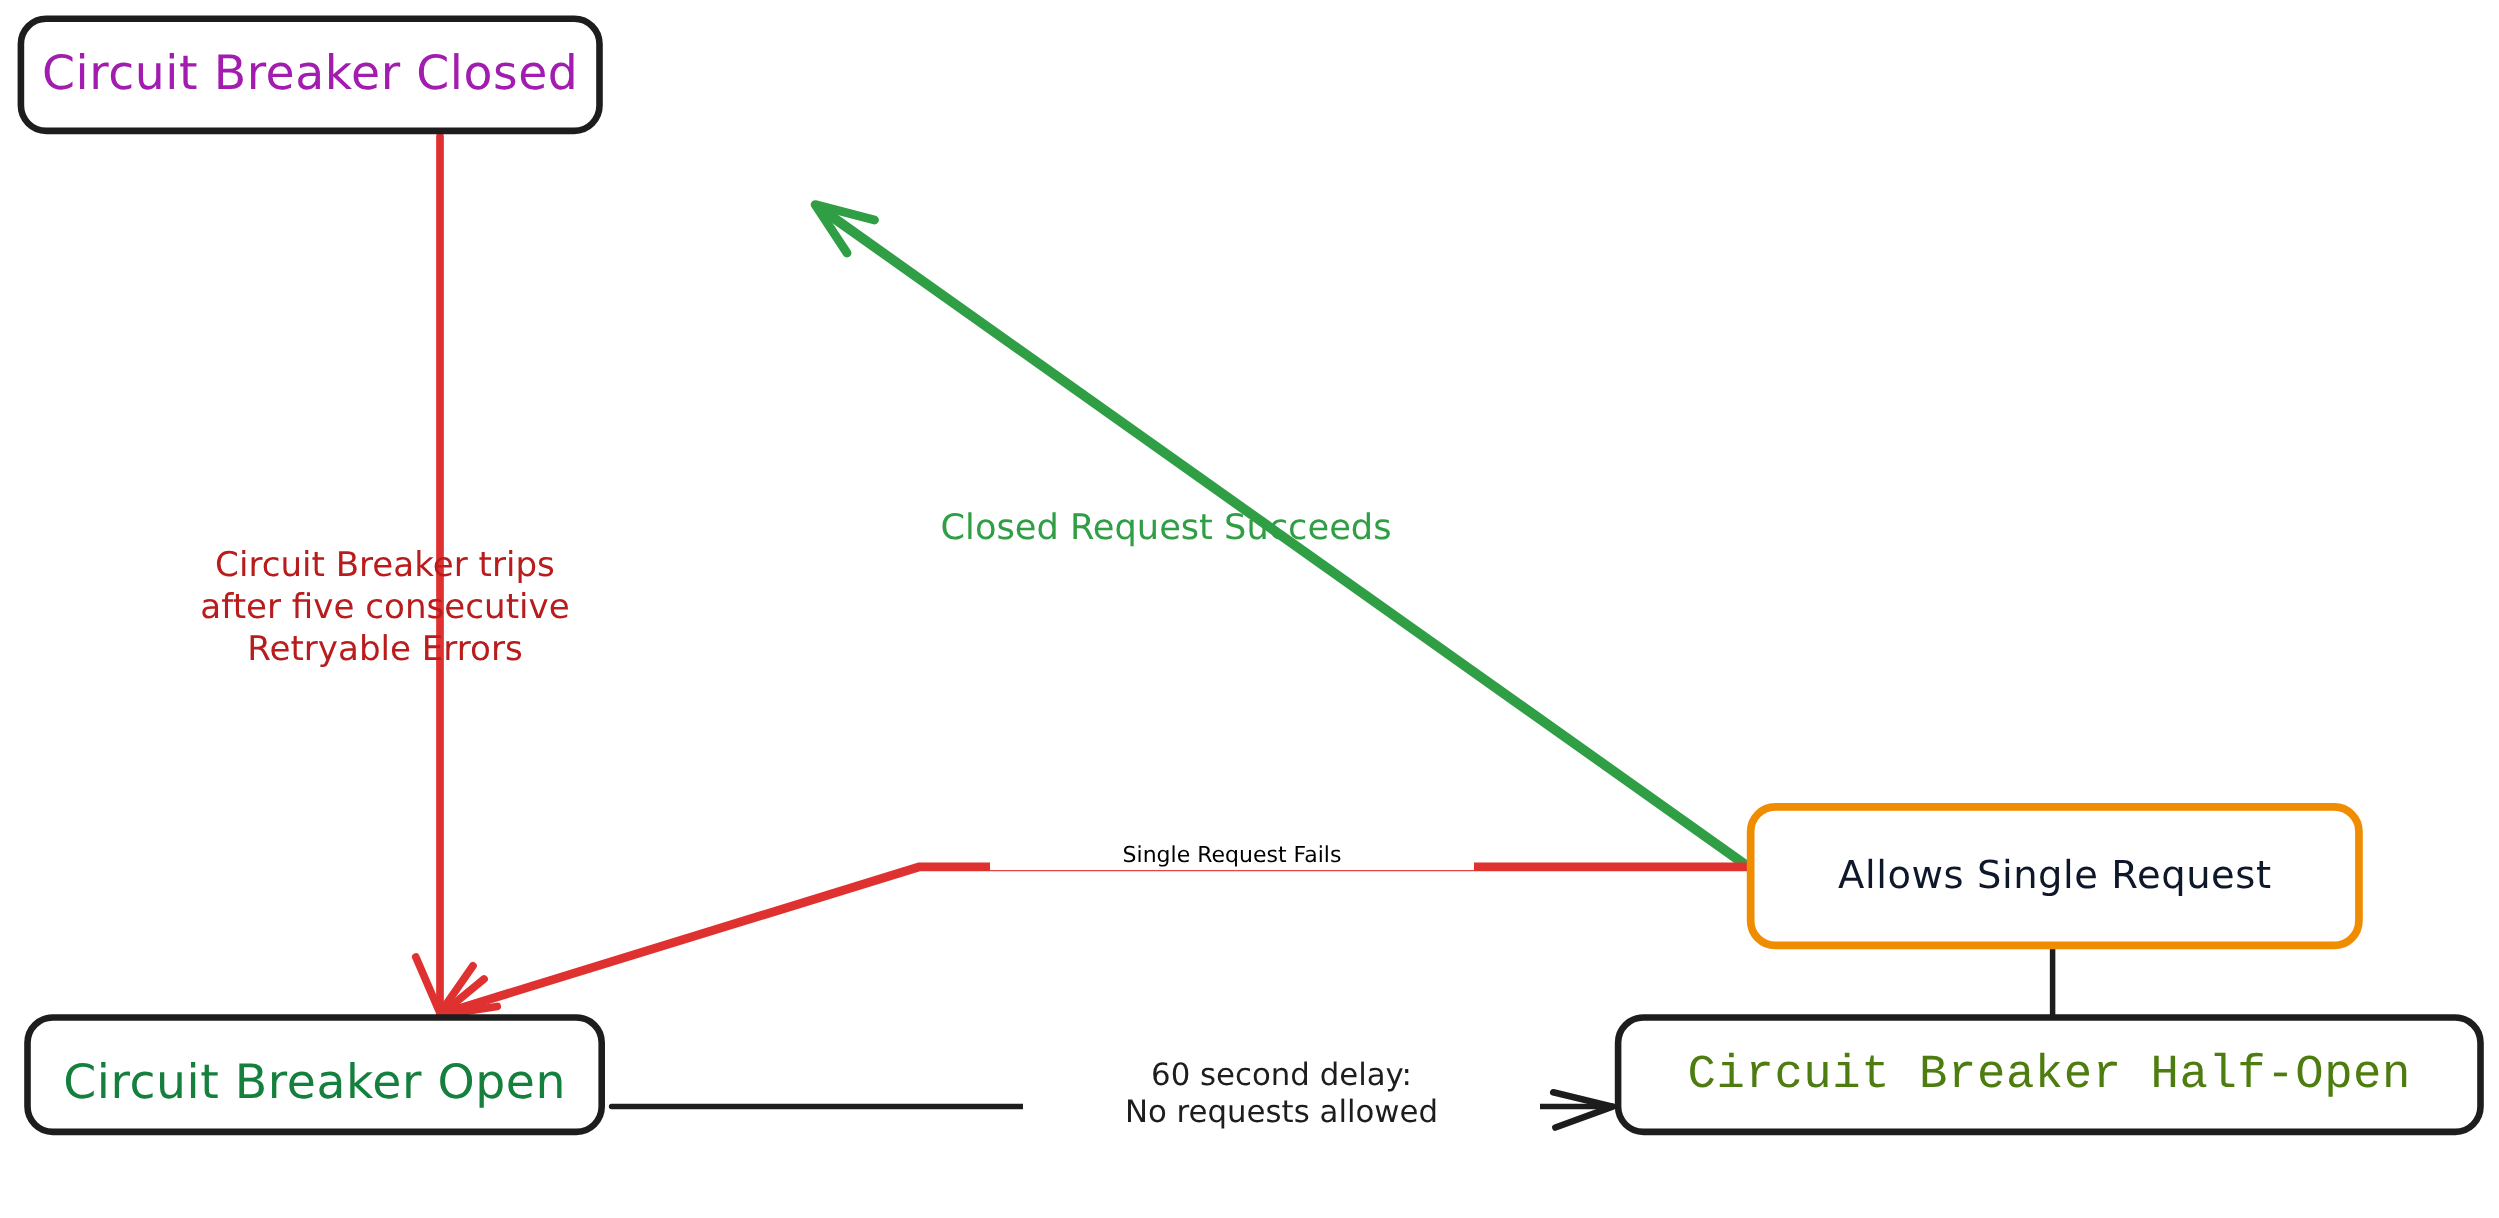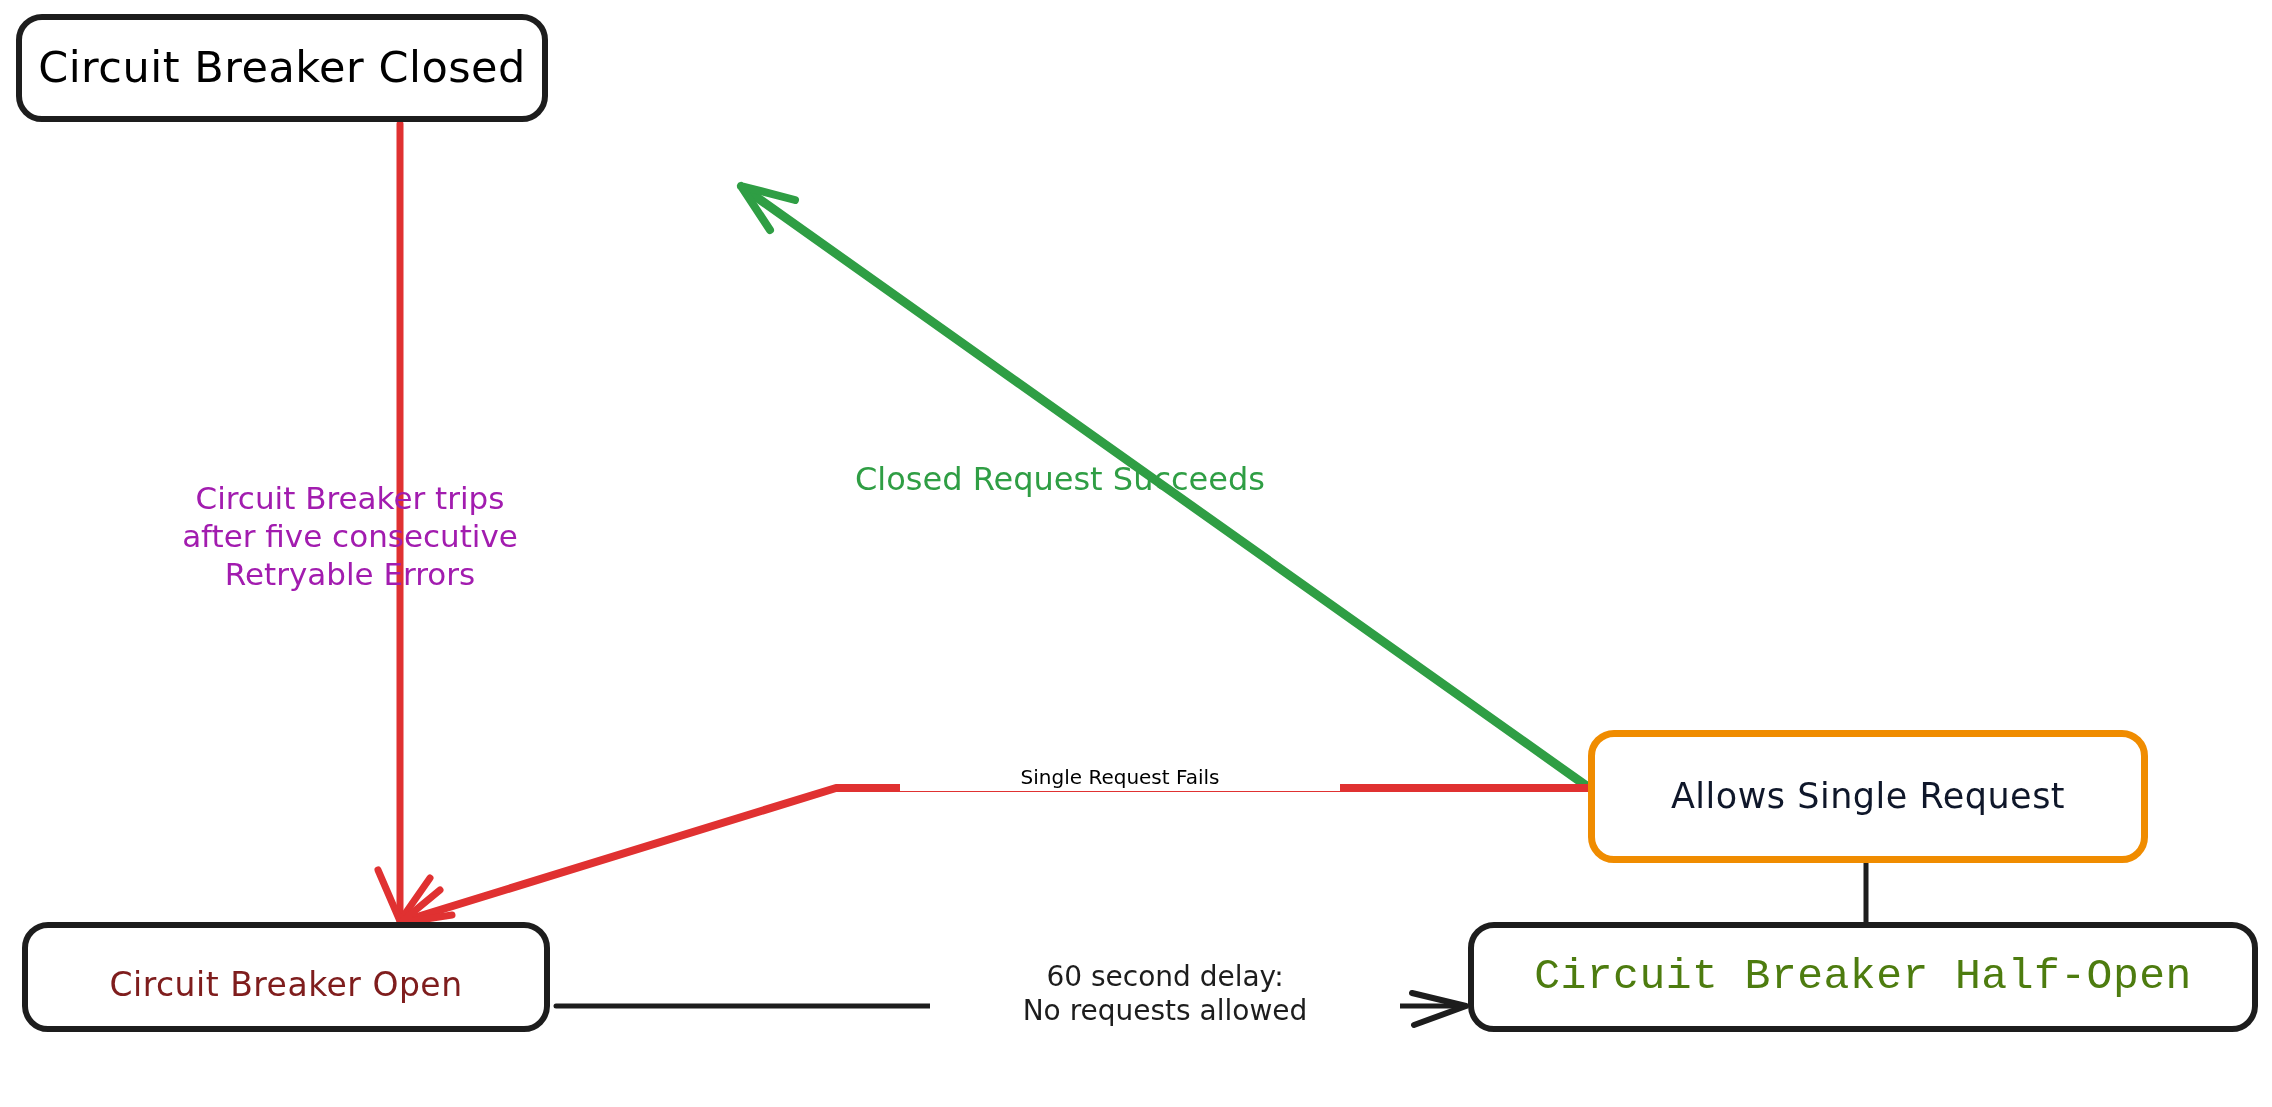--- a/index.html
+++ b/index.html
@@ -45,33 +45,33 @@
     white-space: nowrap;
   }
 
   .node-closed {
     left: 16px;  top: 14px;
     width: 532px; height: 108px;
     border: 6px solid #1d1d1d;
     border-radius: 26px;
   }
   .node-closed .node-label {
-    color: #000000;
+    color: #a21caf;
     font-size: 43px;
   }
 
   .node-open {
     left: 22px;  top: 922px;
     width: 528px; height: 110px;
     border: 6px solid #1d1d1d;
     border-radius: 26px;
   }
   .node-open .node-label {
-    color: #7f1d1d;
-    font-size: 33px;
+    color: #15803d;
+    font-size: 43px;
     margin-top: 16px;
   }
 
   .node-allows {
     left: 1588px; top: 730px;
     width: 560px;  height: 133px;
     border: 7px solid #f08c00;
     border-radius: 26px;
   }
   .node-allows .node-label {
@@ -95,23 +95,23 @@
   .edge-label {
     position: absolute;
     font-family: "DejaVu Sans", sans-serif;
     text-align: center;
     line-height: 1.22;
     white-space: pre;
     pointer-events: none;
   }
 
   .label-trips {
-    left: 130px; top: 480px;
+    left: 130px; top: 496px;
     width: 440px;
-    color: #a21caf;
+    color: #b91c1c;
     font-size: 31px;
   }
   .label-succeeds {
     left: 820px; top: 460px;
     width: 480px;
     color: #2f9e44;
     font-size: 32px;
   }
   .label-fails {
     left: 900px; top: 763px;

